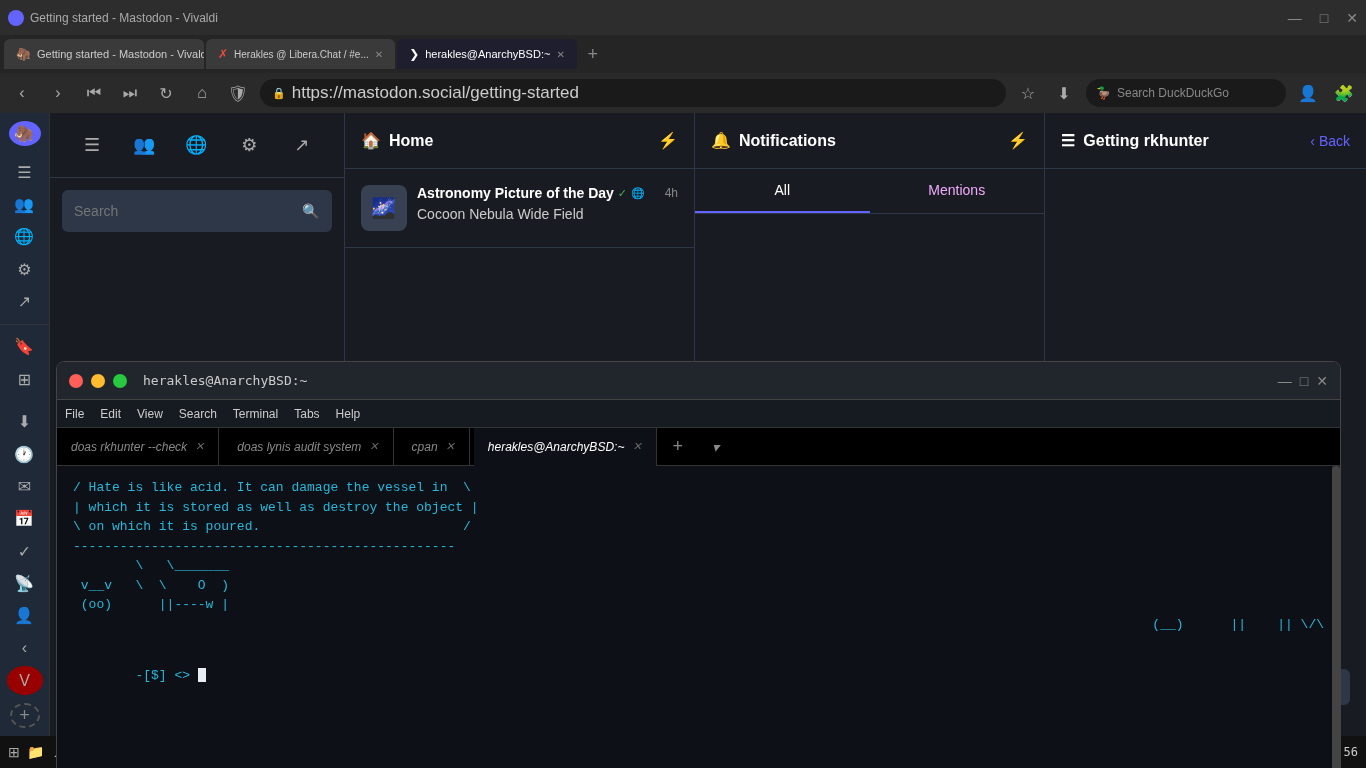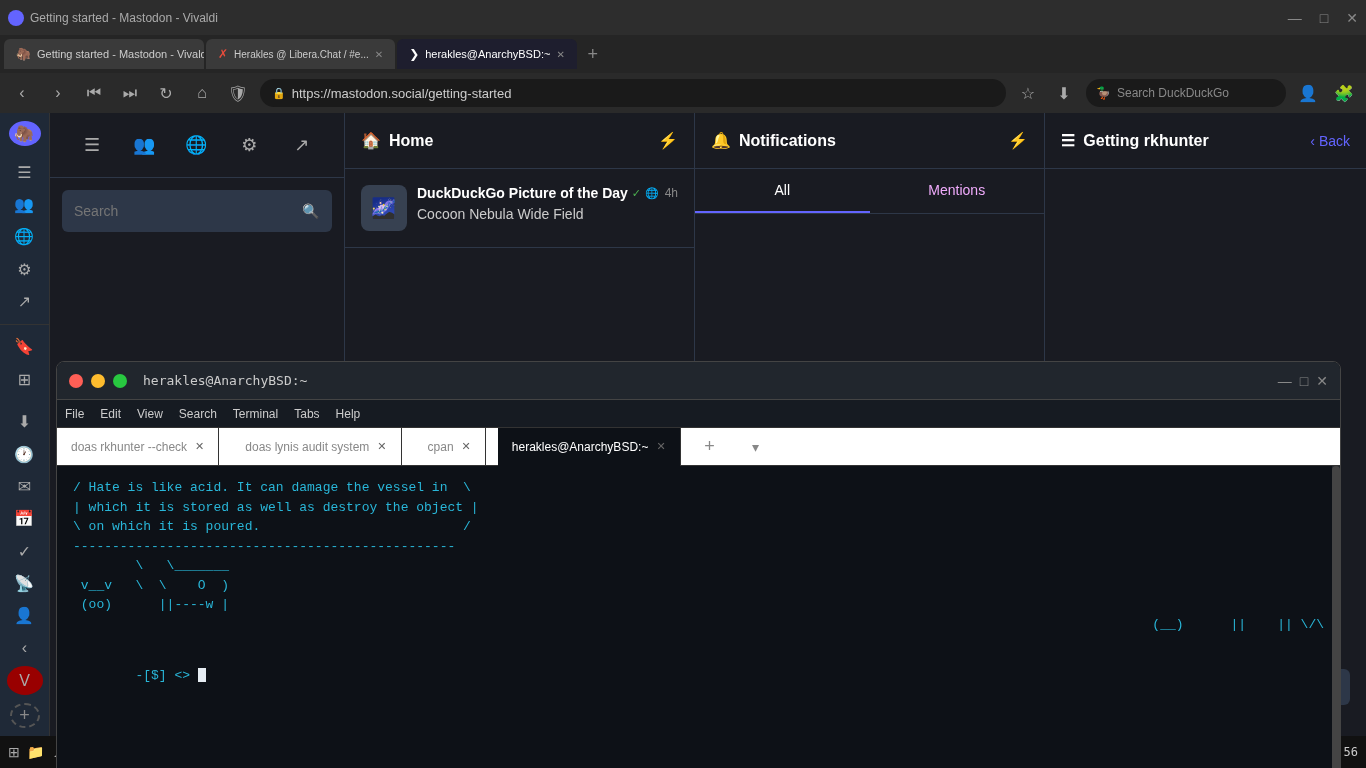--- a/index.html
+++ b/index.html
@@ -315,25 +315,26 @@
       gap: 16px;
       border-bottom: 1px solid #333;
     }
     .term-menu-item {
       color: #ccc;
       font-size: 12px;
       cursor: pointer;
     }
     .term-tabs {
       height: 38px;
-      background: #ffffff;
-      display: flex;
-      align-items: center;
-      gap: 12px;
+      background: #000000;
+      display: flex;
+      align-items: center;
+      gap: 4px;
       border-bottom: 1px solid #333;
+      font-style: italic;
     }
     .term-tab {
       height: 38px;
       display: flex;
       align-items: center;
       padding: 0 14px;
       gap: 8px;
       font-size: 12px;
       color: #888;
       border-right: 1px solid #333;
@@ -448,21 +449,21 @@
 <div class="browser-toolbar">
   <button class="browser-btn">‹</button>
   <button class="browser-btn">›</button>
   <button class="browser-btn">⏮</button>
   <button class="browser-btn">⏭</button>
   <button class="browser-btn">↻</button>
   <button class="browser-btn">⌂</button>
   <button class="browser-btn">🛡</button>
   <div class="address-bar">
     <span class="lock-icon">🔒</span>
-    <span style="color:#ccc;font-size:13px;">https://mastodon.social/getting-started</span>
+    <span style="color:#ccc;font-size:17px;">https://mastodon.social/getting-started</span>
   </div>
   <button class="browser-btn">☆</button>
   <button class="browser-btn">⬇</button>
   <div class="search-bar">
     <span style="color:#888;font-size:12px;">🦆</span>
     <span style="color:#888;font-size:12px;">Search DuckDuckGo</span>
   </div>
   <button class="browser-btn">👤</button>
   <button class="browser-btn">🧩</button>
 </div>
@@ -513,21 +514,21 @@
       <div class="panel-title">
         <span>🏠</span>
         <span>Home</span>
       </div>
       <span class="panel-settings">⚡</span>
     </div>
     <div class="post-item">
       <div class="post-avatar">🌌</div>
       <div class="post-content">
         <div class="post-header-row">
-          <span class="post-name">DuckDuckGo Picture of the Day</span>
+          <span class="post-name">Astronomy Picture of the Day</span>
           <span class="verified-icon">✓</span>
           <span class="globe-icon">🌐</span>
           <span class="post-time">4h</span>
         </div>
         <div class="post-text">Cocoon Nebula Wide Field</div>
       </div>
     </div>
   </div>
 
   <div class="notif-panel">

